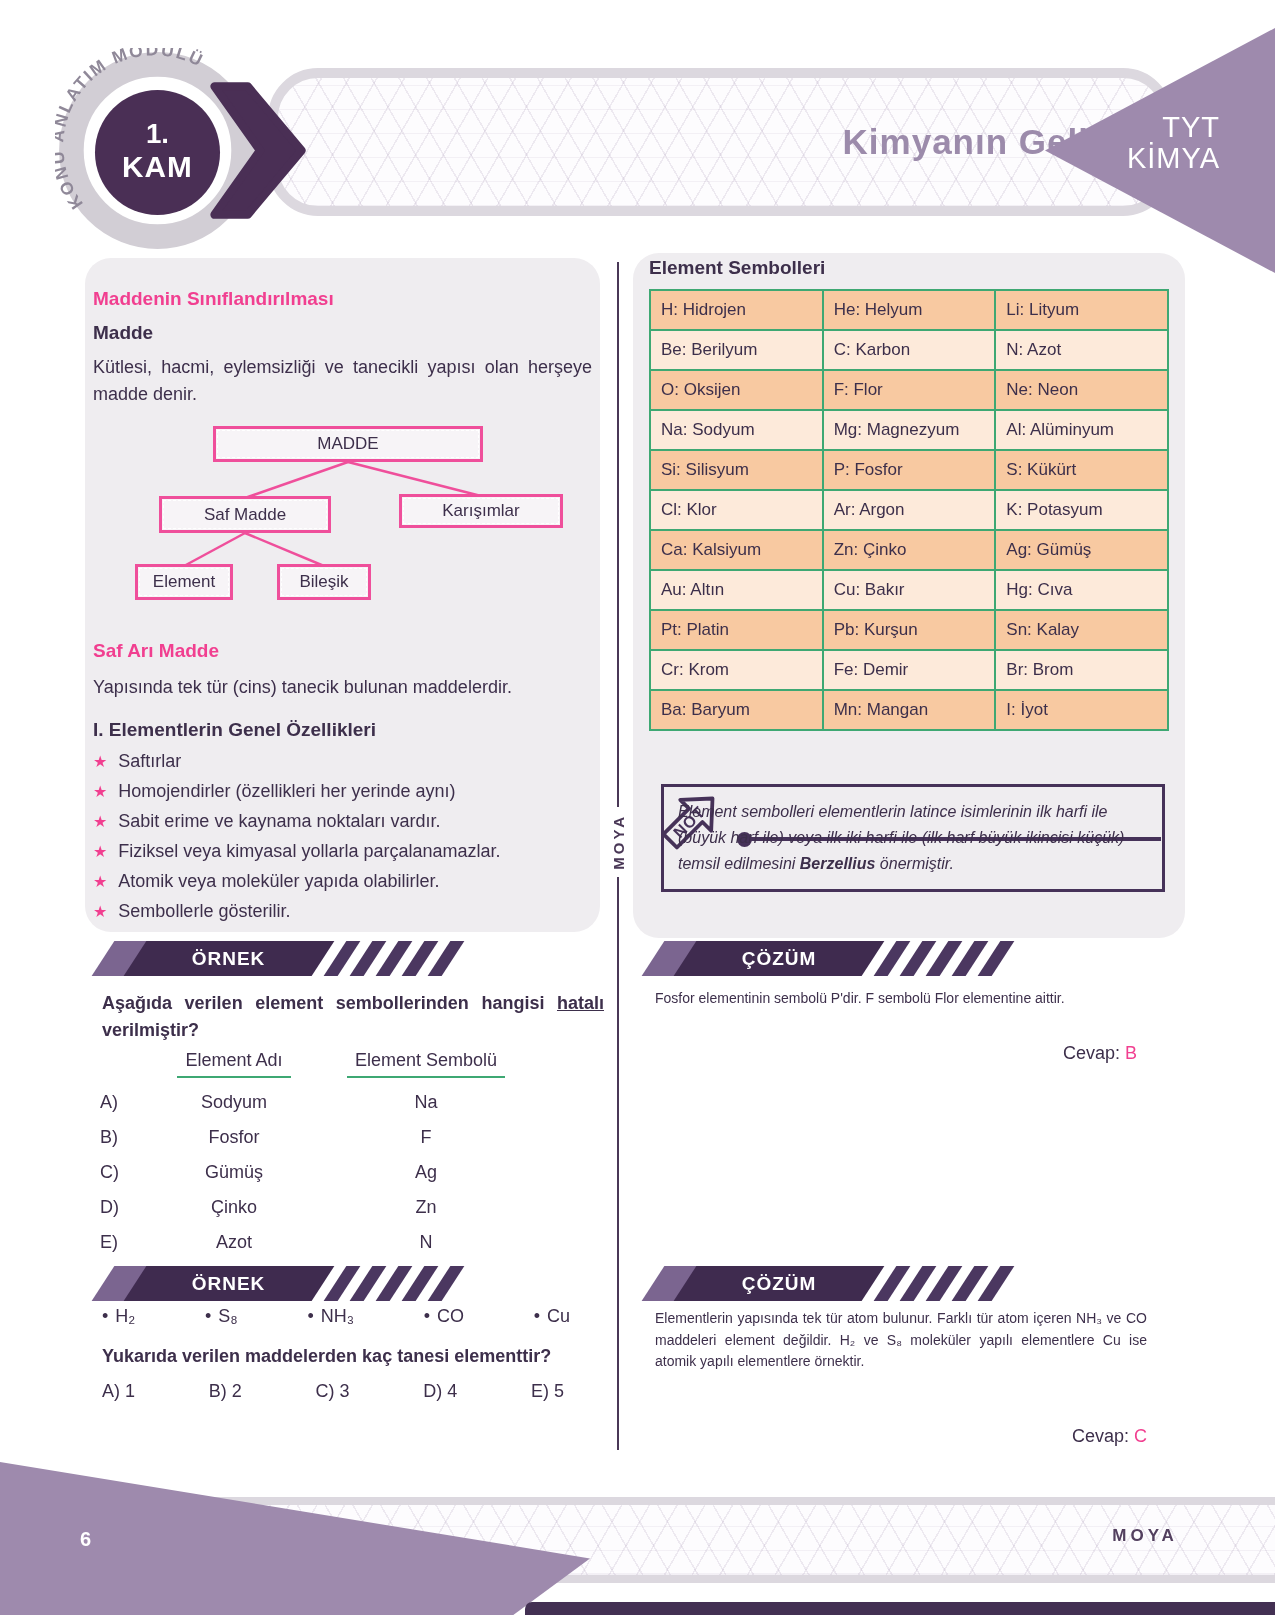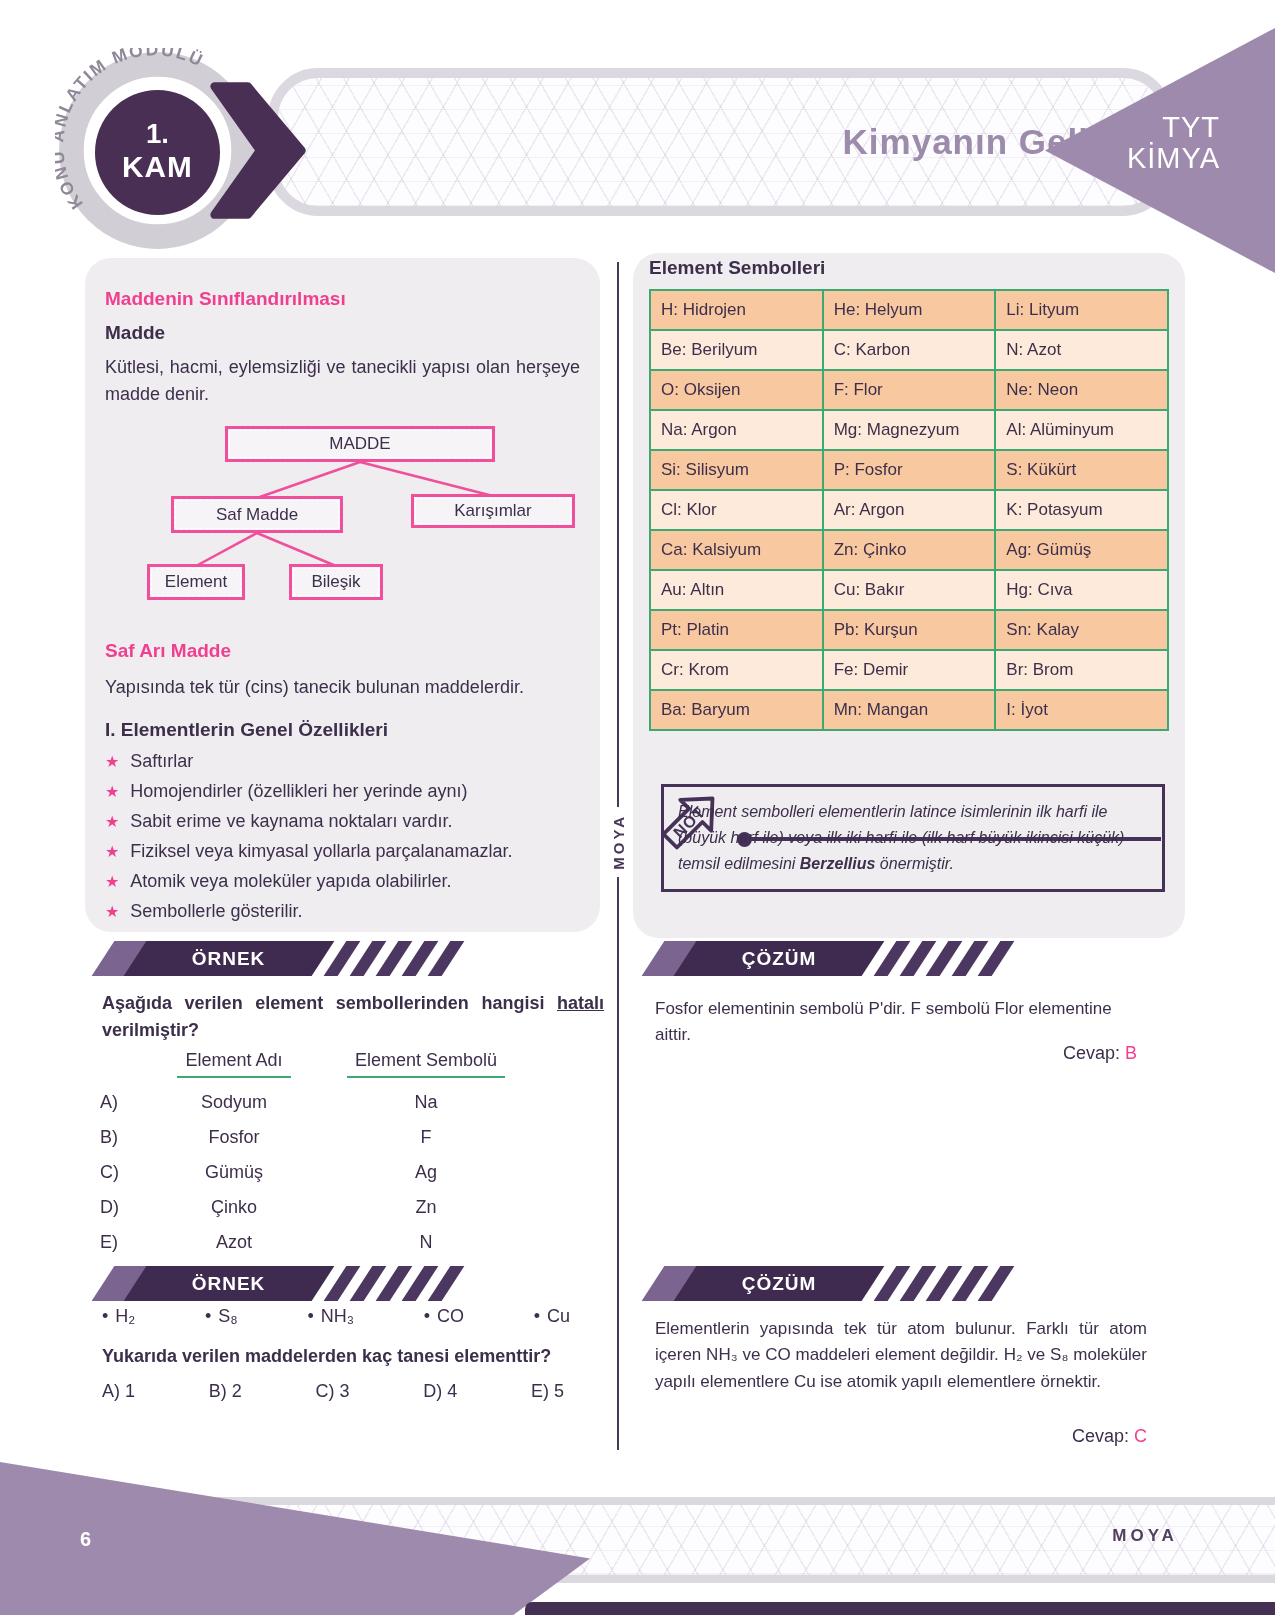--- a/index.html
+++ b/index.html
@@ -20,21 +20,21 @@
   .corner-tri{position:absolute;right:0;top:28px;width:230px;height:245px;background:#9e8aad;
     clip-path:polygon(100% 0,100% 100%,0 50%);}
   .corner-text{position:absolute;right:55px;top:112px;width:160px;text-align:right;
     color:#ffffff;font-weight:normal;font-size:29px;line-height:31px;letter-spacing:1px;}
 
   .module-badge{position:absolute;left:55px;top:48px;width:205px;height:205px;}
   .chevron-svg{position:absolute;left:202px;top:78px;width:112px;height:145px;}
 
   
   .panel{position:absolute;background:#efedf0;border-radius:26px;box-sizing:border-box;}
-  .panel-left{left:85px;top:258px;width:515px;height:674px;padding:20px 20px;}
+  .panel-left{left:85px;top:258px;width:515px;height:674px;padding:20px 8px;}
   .panel-right{left:633px;top:253px;width:552px;height:685px;padding:4px 16px;}
 
   .h-pink{color:#f13f90;font-weight:bold;font-size:19px;margin:10px 0 12px;}
   .h-dark{color:#3d2f4b;font-weight:bold;font-size:19px;margin:4px 0 10px;}
   .body-text{font-size:18px;line-height:1.5;text-align:justify;margin:0 0 6px;}
 
   
   .diagram{position:relative;height:208px;margin-top:8px;}
   .diag-lines{position:absolute;left:0;top:0;width:475px;height:208px;}
   .dbox{position:absolute;box-sizing:border-box;background:#f7f4f7;border:3px solid #ef4f9b;
@@ -86,21 +86,21 @@
   .ul-pink{text-decoration:underline;}
   .opt-head,.opt-row{display:grid;grid-template-columns:48px 172px 212px;}
   .opt-wrap{position:absolute;left:100px;top:1050px;width:432px;font-size:18px;}
   .oh{justify-self:center;border-bottom:2px solid #3ea873;padding:0 8px 5px;}
   .opt-row{margin-top:14px;}
   .oc-name,.oc-sym{text-align:center;}
   .items{position:absolute;left:102px;top:1306px;width:468px;display:flex;justify-content:space-between;font-size:18px;}
   .item{display:flex;align-items:baseline;}
   .item .blt{margin-right:7px;}
   .choices{position:absolute;left:102px;top:1381px;width:462px;display:flex;justify-content:space-between;font-size:18px;}
-  .sol{position:absolute;font-size:17px;line-height:1.55;color:#3d2f4b;margin-top:8px;}
+  .sol{position:absolute;font-size:14px;line-height:1.55;color:#3d2f4b;}
   .cevap{position:absolute;text-align:right;font-size:18px;}
   .ans{color:#f13f90;}
 
   
   .banner-bottom{position:absolute;left:135px;top:1497px;width:1140px;height:86px;box-sizing:border-box;
     border:8px solid #dcd8df;border-right:none;border-radius:42px 0 0 42px;
     background-color:#fdfcfe;
     background-image:
       repeating-linear-gradient(60deg, rgba(155,135,170,.16) 0 1.5px, transparent 1.5px 24px),
       repeating-linear-gradient(-60deg, rgba(155,135,170,.16) 0 1.5px, transparent 1.5px 24px),
@@ -206,21 +206,21 @@
             <td>Be: Berilyum</td>
             <td>C: Karbon</td>
             <td>N: Azot</td>
           </tr>
       <tr>
             <td>O: Oksijen</td>
             <td>F: Flor</td>
             <td>Ne: Neon</td>
           </tr>
       <tr>
-            <td>Na: Argon</td>
+            <td>Na: Sodyum</td>
             <td>Mg: Magnezyum</td>
             <td>Al: Alüminyum</td>
           </tr>
       <tr>
             <td>Si: Silisyum</td>
             <td>P: Fosfor</td>
             <td>S: Kükürt</td>
           </tr>
       <tr>
             <td>Cl: Klor</td>

